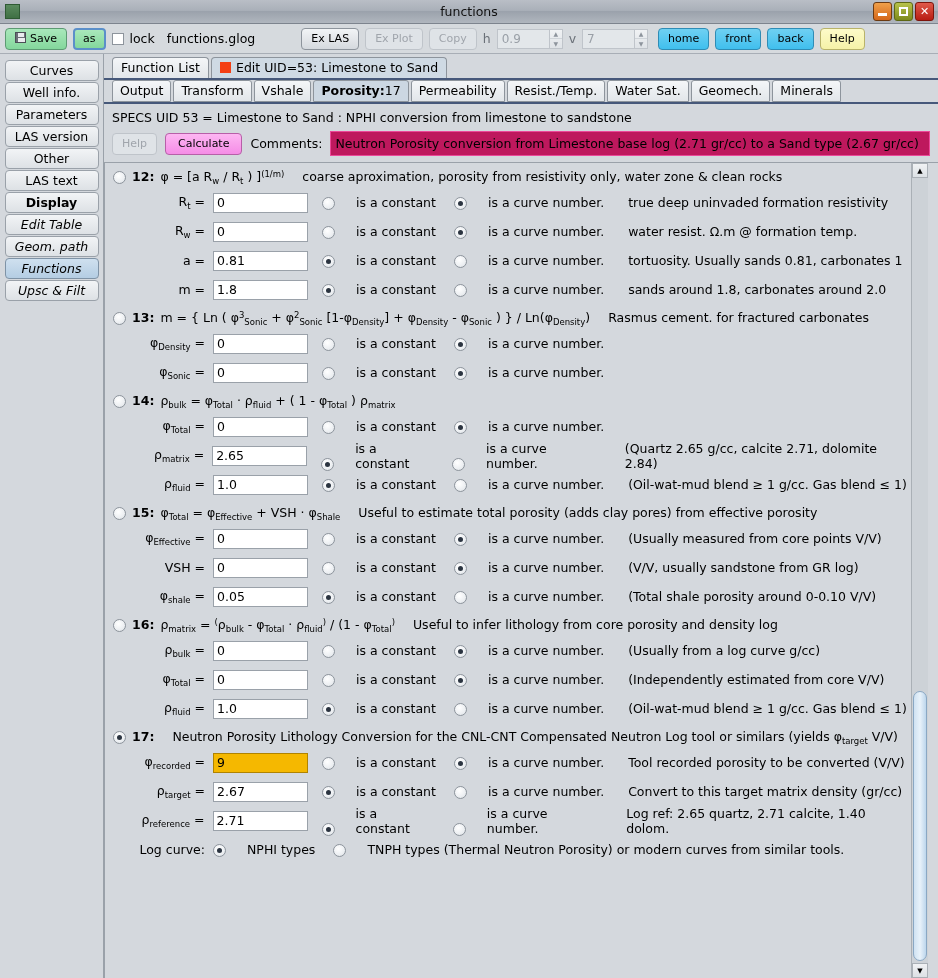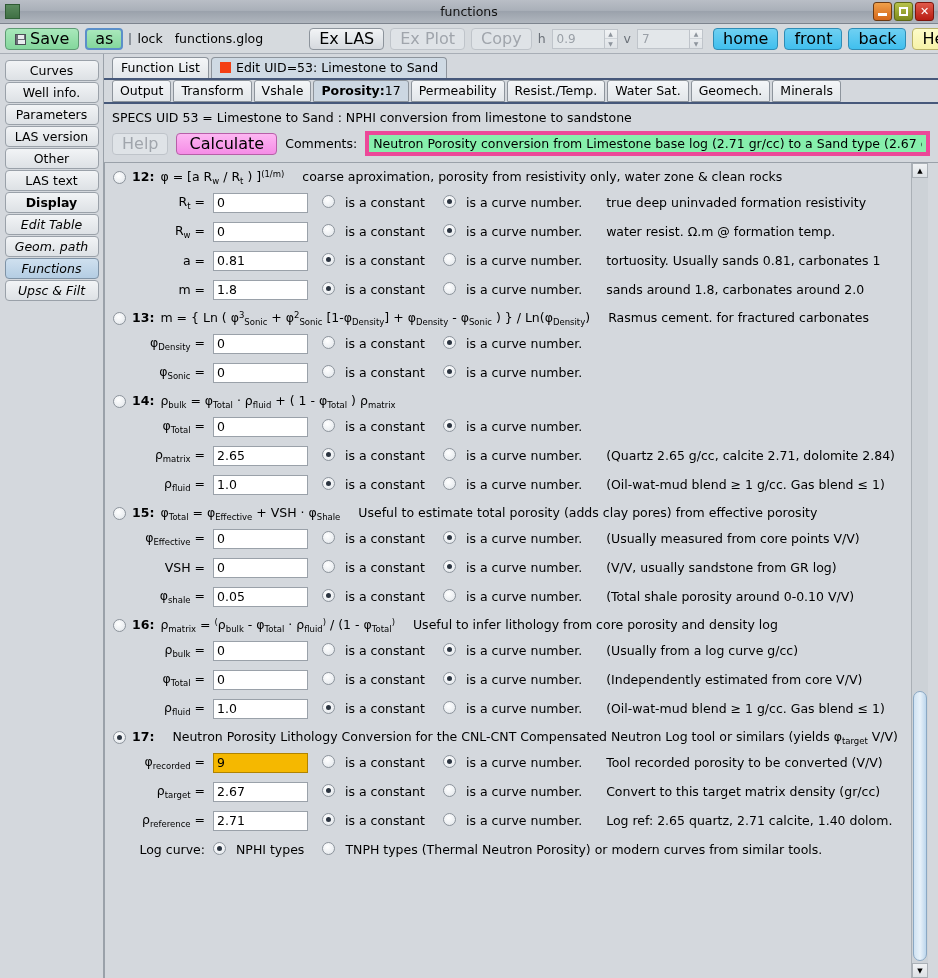--- a/index.html
+++ b/index.html
@@ -52,21 +52,21 @@
     height: 30px; width: 938px;
     background: #d6dade;
     border-bottom: 1px solid #a8aeb6;
     display: flex; align-items: center; padding: 0 5px;
     gap: 6px;
   }
   .btn {
     border: 1px solid #8d949c;
     border-radius: 4px;
     padding: 3px 9px;
-    font-size: 16px;
+    font-size: 11px;
     background: linear-gradient(to bottom,#f2f4f6,#d5d9de);
     line-height: 14px;
     white-space: nowrap;
   }
   .btn-green { background: linear-gradient(to bottom,#a9e8bb,#84d79c); border-color:#5d9a73; }
   .btn-green.sel { border:2px solid #5b8fc9; padding:2px 8px; }
   .btn-blue { background: linear-gradient(to bottom,#6fd0f2,#40bfee); border-color:#2f8cb5; }
   .btn-yellow { background: linear-gradient(to bottom,#fdfbc9,#f6f2a8); border-color:#b9b36a; }
   .btn-disabled { color:#a0a5ac; background:#dfe3e7; border-color:#bfc4ca; }
   .save-icon { display:inline-block; width:11px; height:11px; position:relative;
@@ -124,42 +124,42 @@
     margin-right:2px;
   }
   .tab2.active { background:#ccd7e2; }
   .tab2 b { font-weight:bold; }
 
   #specsbar { border-top:2px solid #46587a; padding:6px 8px 0; }
   #specs-line { font-size:12.5px; padding-bottom:6px; }
   #calcrow { display:flex; align-items:center; gap:8px; padding-bottom:6px; }
   .btn-pink { background: linear-gradient(to bottom,#fdb6f2,#f58ce6); border-color:#b75fa8; padding:3px 12px;}
   #comments-input {
-    flex:1; height:25px; border:4px solid #ec4899; background:#86efac;
+    flex:1; height:25px; border:1px solid #ec4899; background:#be185d;
     font-size:12.5px; padding:0 4px; font-family:inherit;
   }
 
   
   #content-wrap { flex:1; display:flex; border-top:1px solid #9aa1a9; position:relative; overflow:hidden;}
   #content {
     flex:1; background:#d4d8dd; overflow:hidden; position:relative;
     border-left:1px solid #9aa1a9;
   }
   .block { padding: 6px 0 0 8px; }
   .blk-head { display:flex; align-items:flex-start; gap:6px; font-size:12.5px; padding-bottom:2px;}
   .blk-num { font-weight:bold; }
   .blk-desc { margin-left:12px; }
   .row { display:flex; align-items:center; height:29px; font-size:12.5px; }
   .row .pname { width:100px; text-align:right; padding-right:8px; }
   .row input.val {
     width:95px; height:20px; border:1px solid #9aa1a9; background:#fff;
     font-size:12.5px; padding:0 3px; font-family:inherit;
   }
   .row input.val.hl { background:#f5b800; border-color:#b08300; }
-  .opt { display:flex; align-items:flex-start; gap:10px; margin-left:14px; }
+  .opt { display:flex; align-items:flex-end; gap:21px; margin-left:14px; }
   .opt.c2 { margin-left:18px; }
   .hint { margin-left:24px; }
   .radio {
     width:13px; height:13px; border-radius:50%;
     border:1px solid #8d949c;
     background: radial-gradient(circle at 40% 35%, #ffffff 0%, #eceff2 60%, #d9dde1 100%);
     display:inline-block; position:relative; flex:none;
   }
   .radio.on::after {
     content:""; position:absolute; left:3px; top:3px; width:5px; height:5px;

